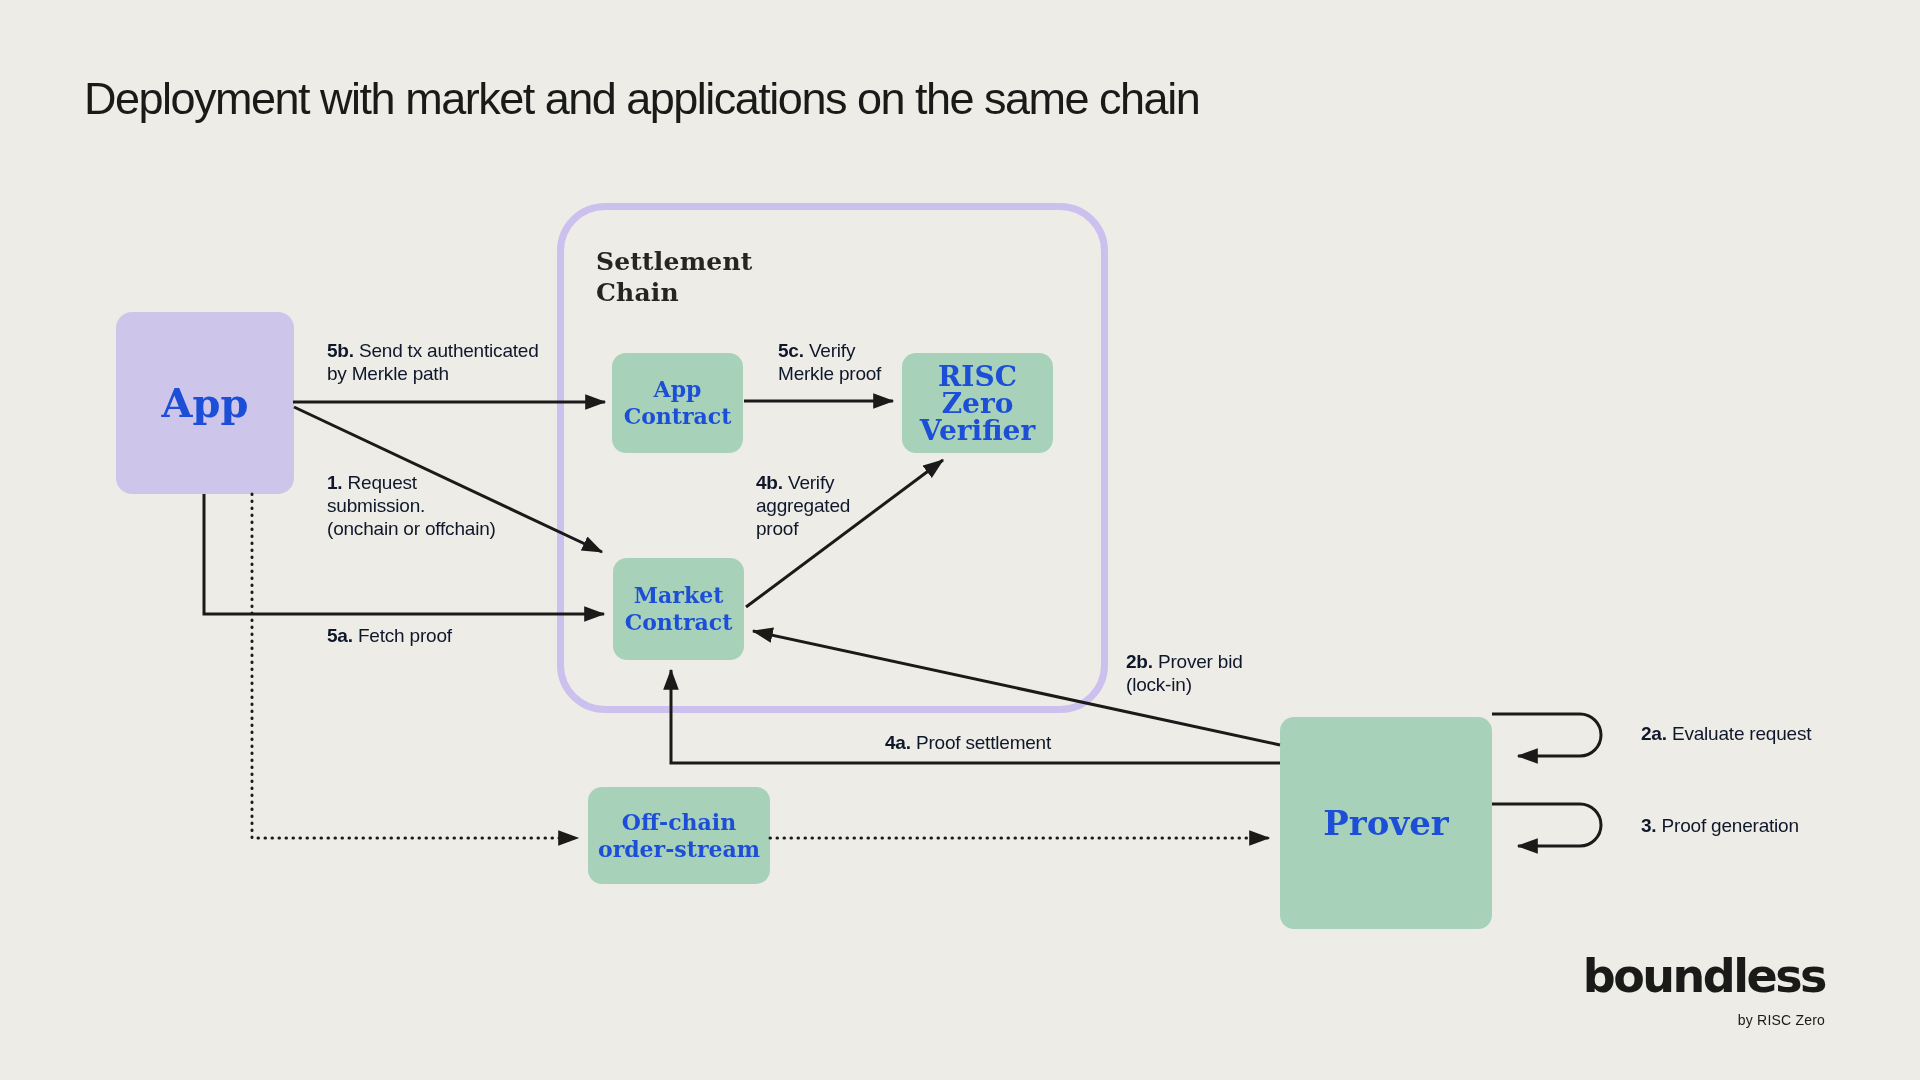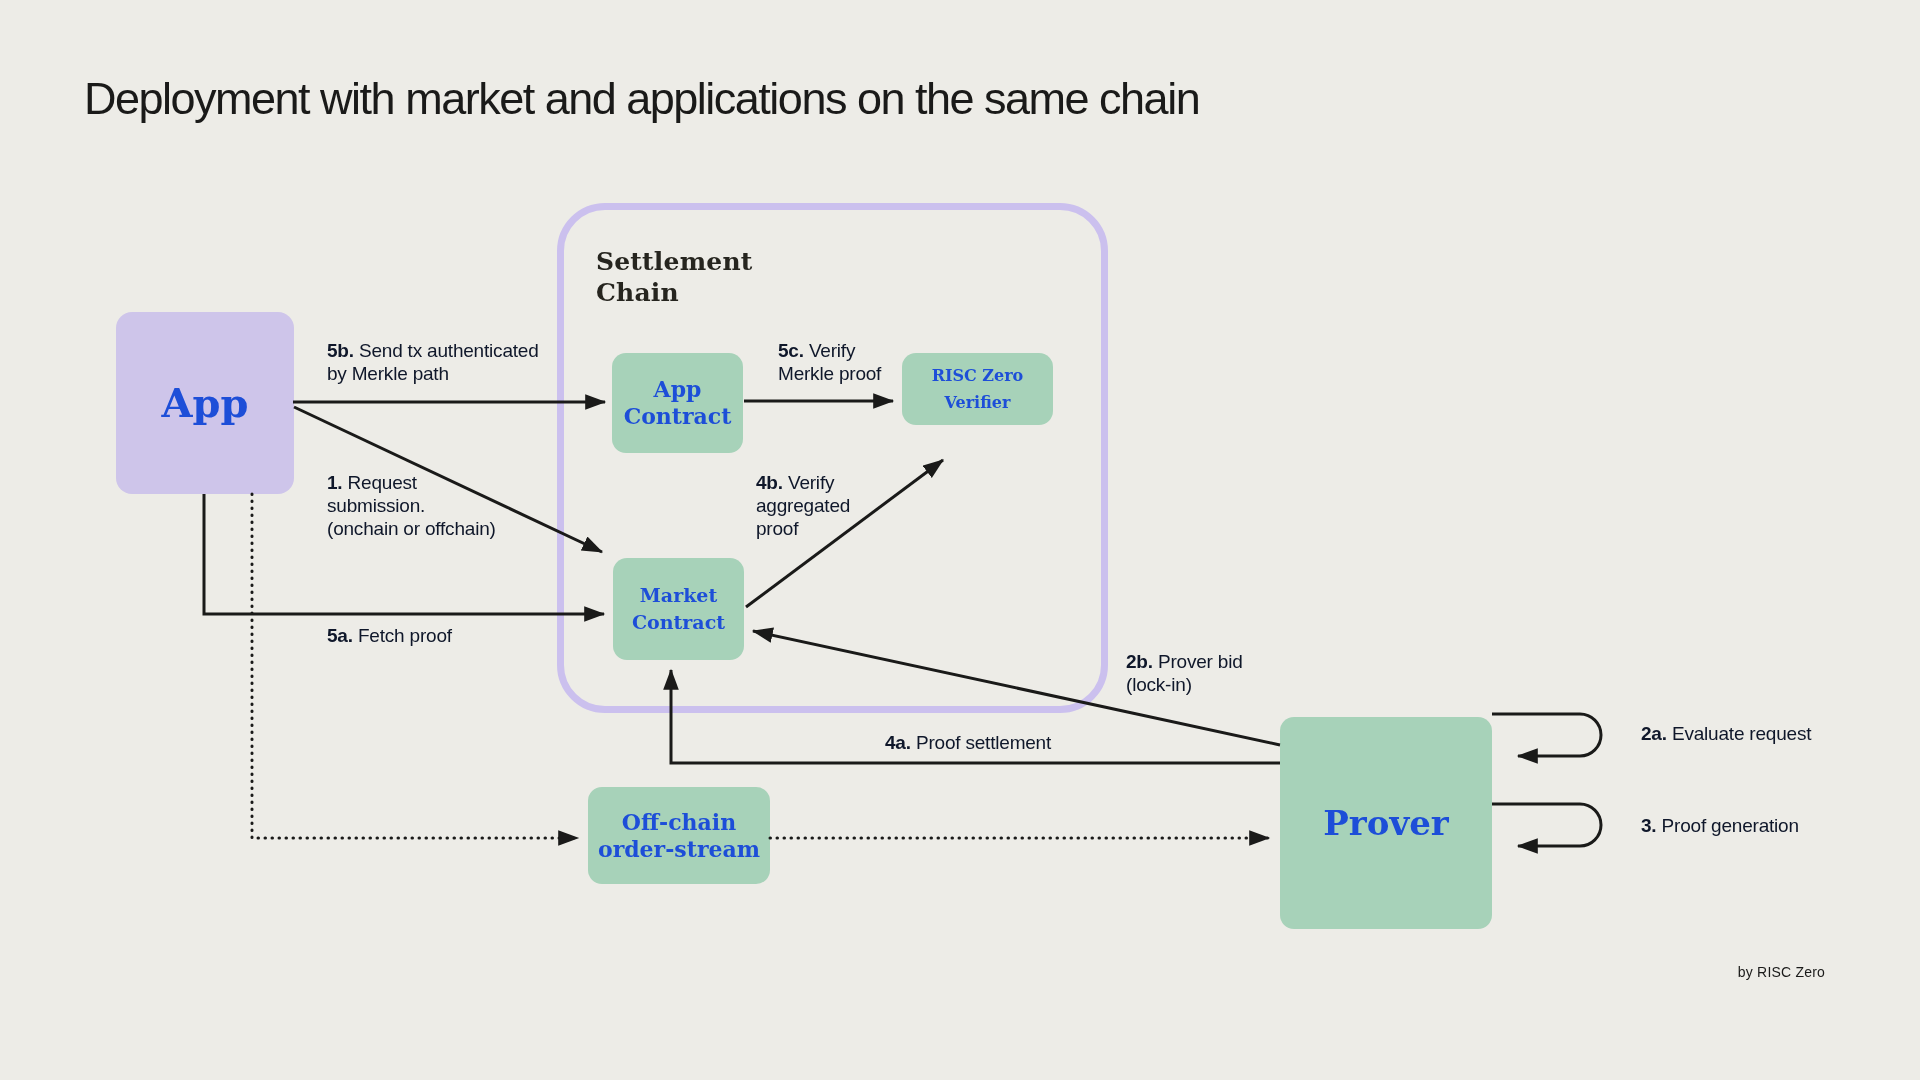--- a/index.html
+++ b/index.html
@@ -30,22 +30,22 @@
     background:var(--node-fill,#a7d2b9);border-radius:14px;
     font-family:"DejaVu Serif","Liberation Serif",serif;font-weight:700;
     color:#1d4ed8;text-align:center;white-space:pre-line;
   }
   .node-app{
     left:116px;top:312px;width:178px;height:182px;
     background:var(--app-fill,#cec5ea);border-radius:16px;
     font-size:40px;line-height:44px;
   }
   .node-app-contract{left:612px;top:353px;width:131px;height:100px;font-size:22px;line-height:27px;}
-  .node-verifier{left:902px;top:353px;width:151px;height:72px;font-size:16px;line-height:27px;}
-  .node-market{left:613px;top:558px;width:131px;height:102px;font-size:19px;line-height:27px;}
+  .node-verifier{left:902px;top:353px;width:151px;height:100px;font-size:28px;line-height:27px;}
+  .node-market{left:613px;top:558px;width:131px;height:102px;font-size:22px;line-height:27px;}
   .node-stream{left:588px;top:787px;width:182px;height:97px;font-size:22px;line-height:27px;}
   .node-prover{left:1280px;top:672px;width:212px;height:212px;font-size:34px;line-height:38px;margin-top:45px;}
 
   .elabel{
     position:absolute;
     font-family:"Liberation Sans",sans-serif;
     font-size:19px;line-height:23px;font-weight:400;
     color:#0f172a;white-space:pre-line;letter-spacing:-0.2px;
   }
   .elabel b{font-weight:700;}
@@ -117,16 +117,17 @@
   <div class="elabel" style="left:756px;top:471px;"><b>4b.</b> <span>Verify
 aggregated
 proof</span></div>
   <div class="elabel" style="left:1126px;top:650px;"><b>2b.</b> <span>Prover bid
 (lock-in)</span></div>
   <div class="elabel" style="left:885px;top:731px;"><b>4a.</b> <span>Proof settlement</span></div>
   <div class="elabel" style="left:1641px;top:722px;"><b>2a.</b> <span>Evaluate request</span></div>
   <div class="elabel" style="left:1641px;top:814px;"><b>3.</b> <span>Proof generation</span></div>
 
   <div class="logo">
+    <div class="logo-wordmark">boundless</div>
     <div class="logo-byline">by RISC Zero</div>
   </div>
 
 </div>
 
 </body></html>

